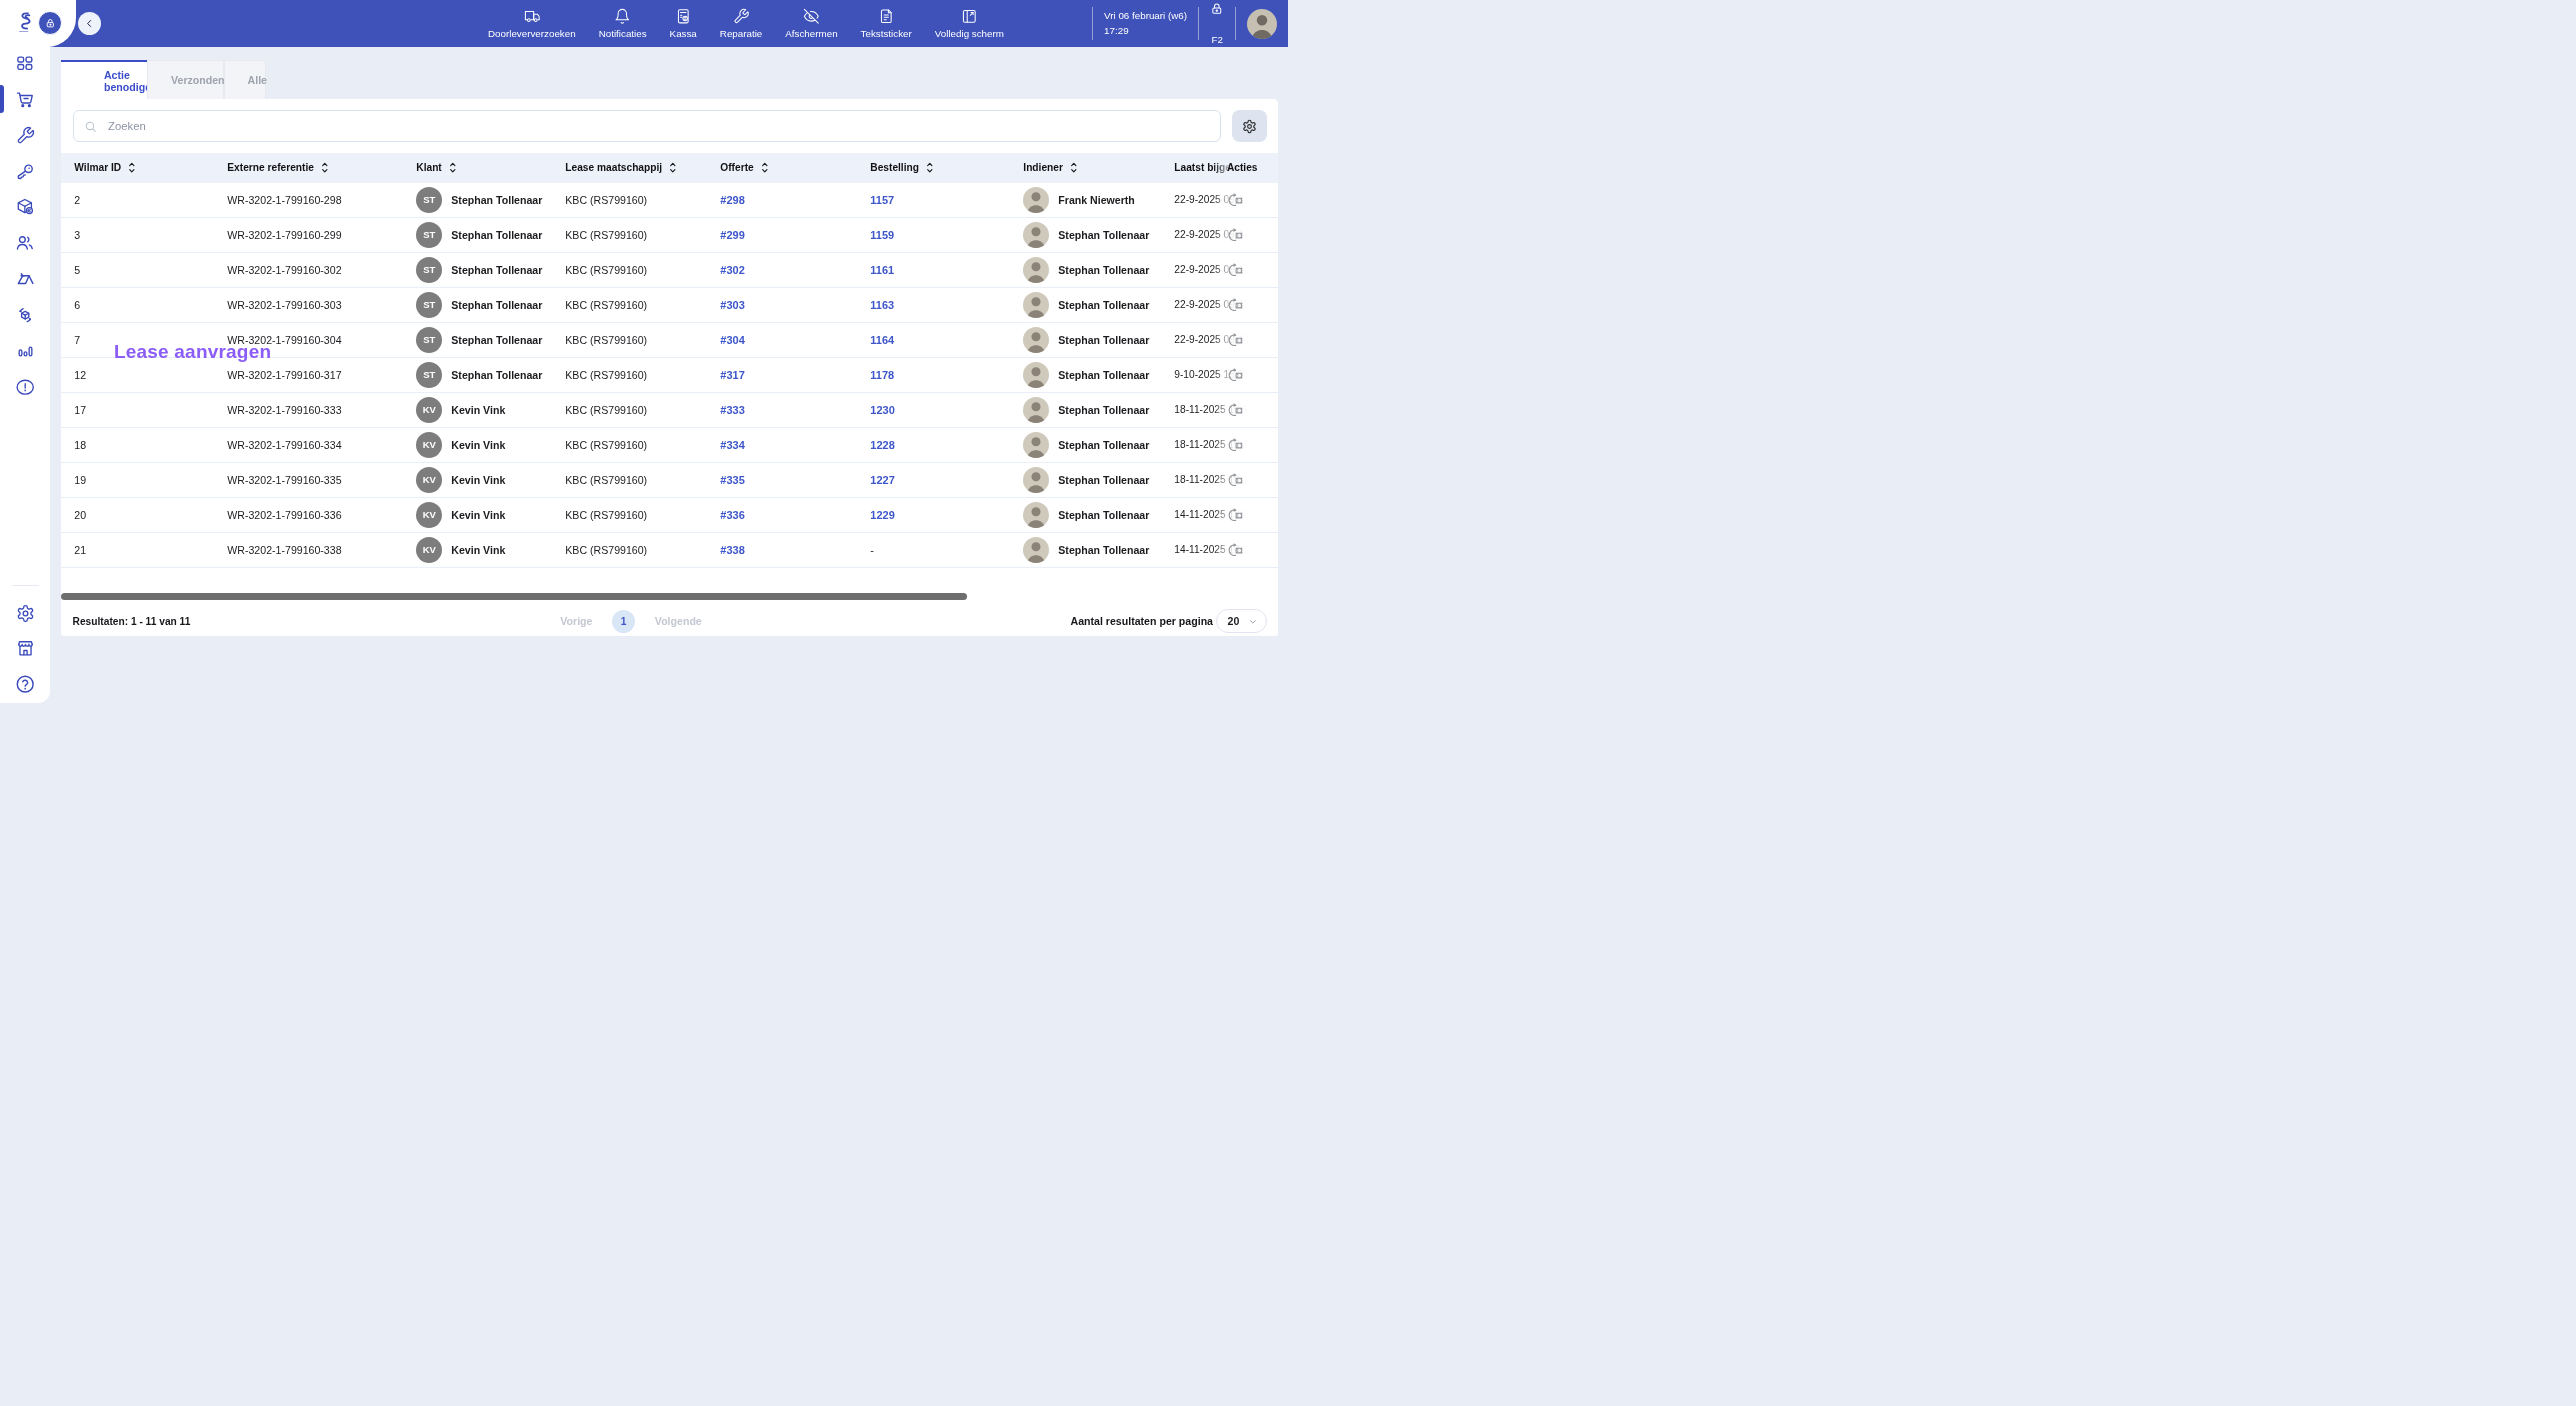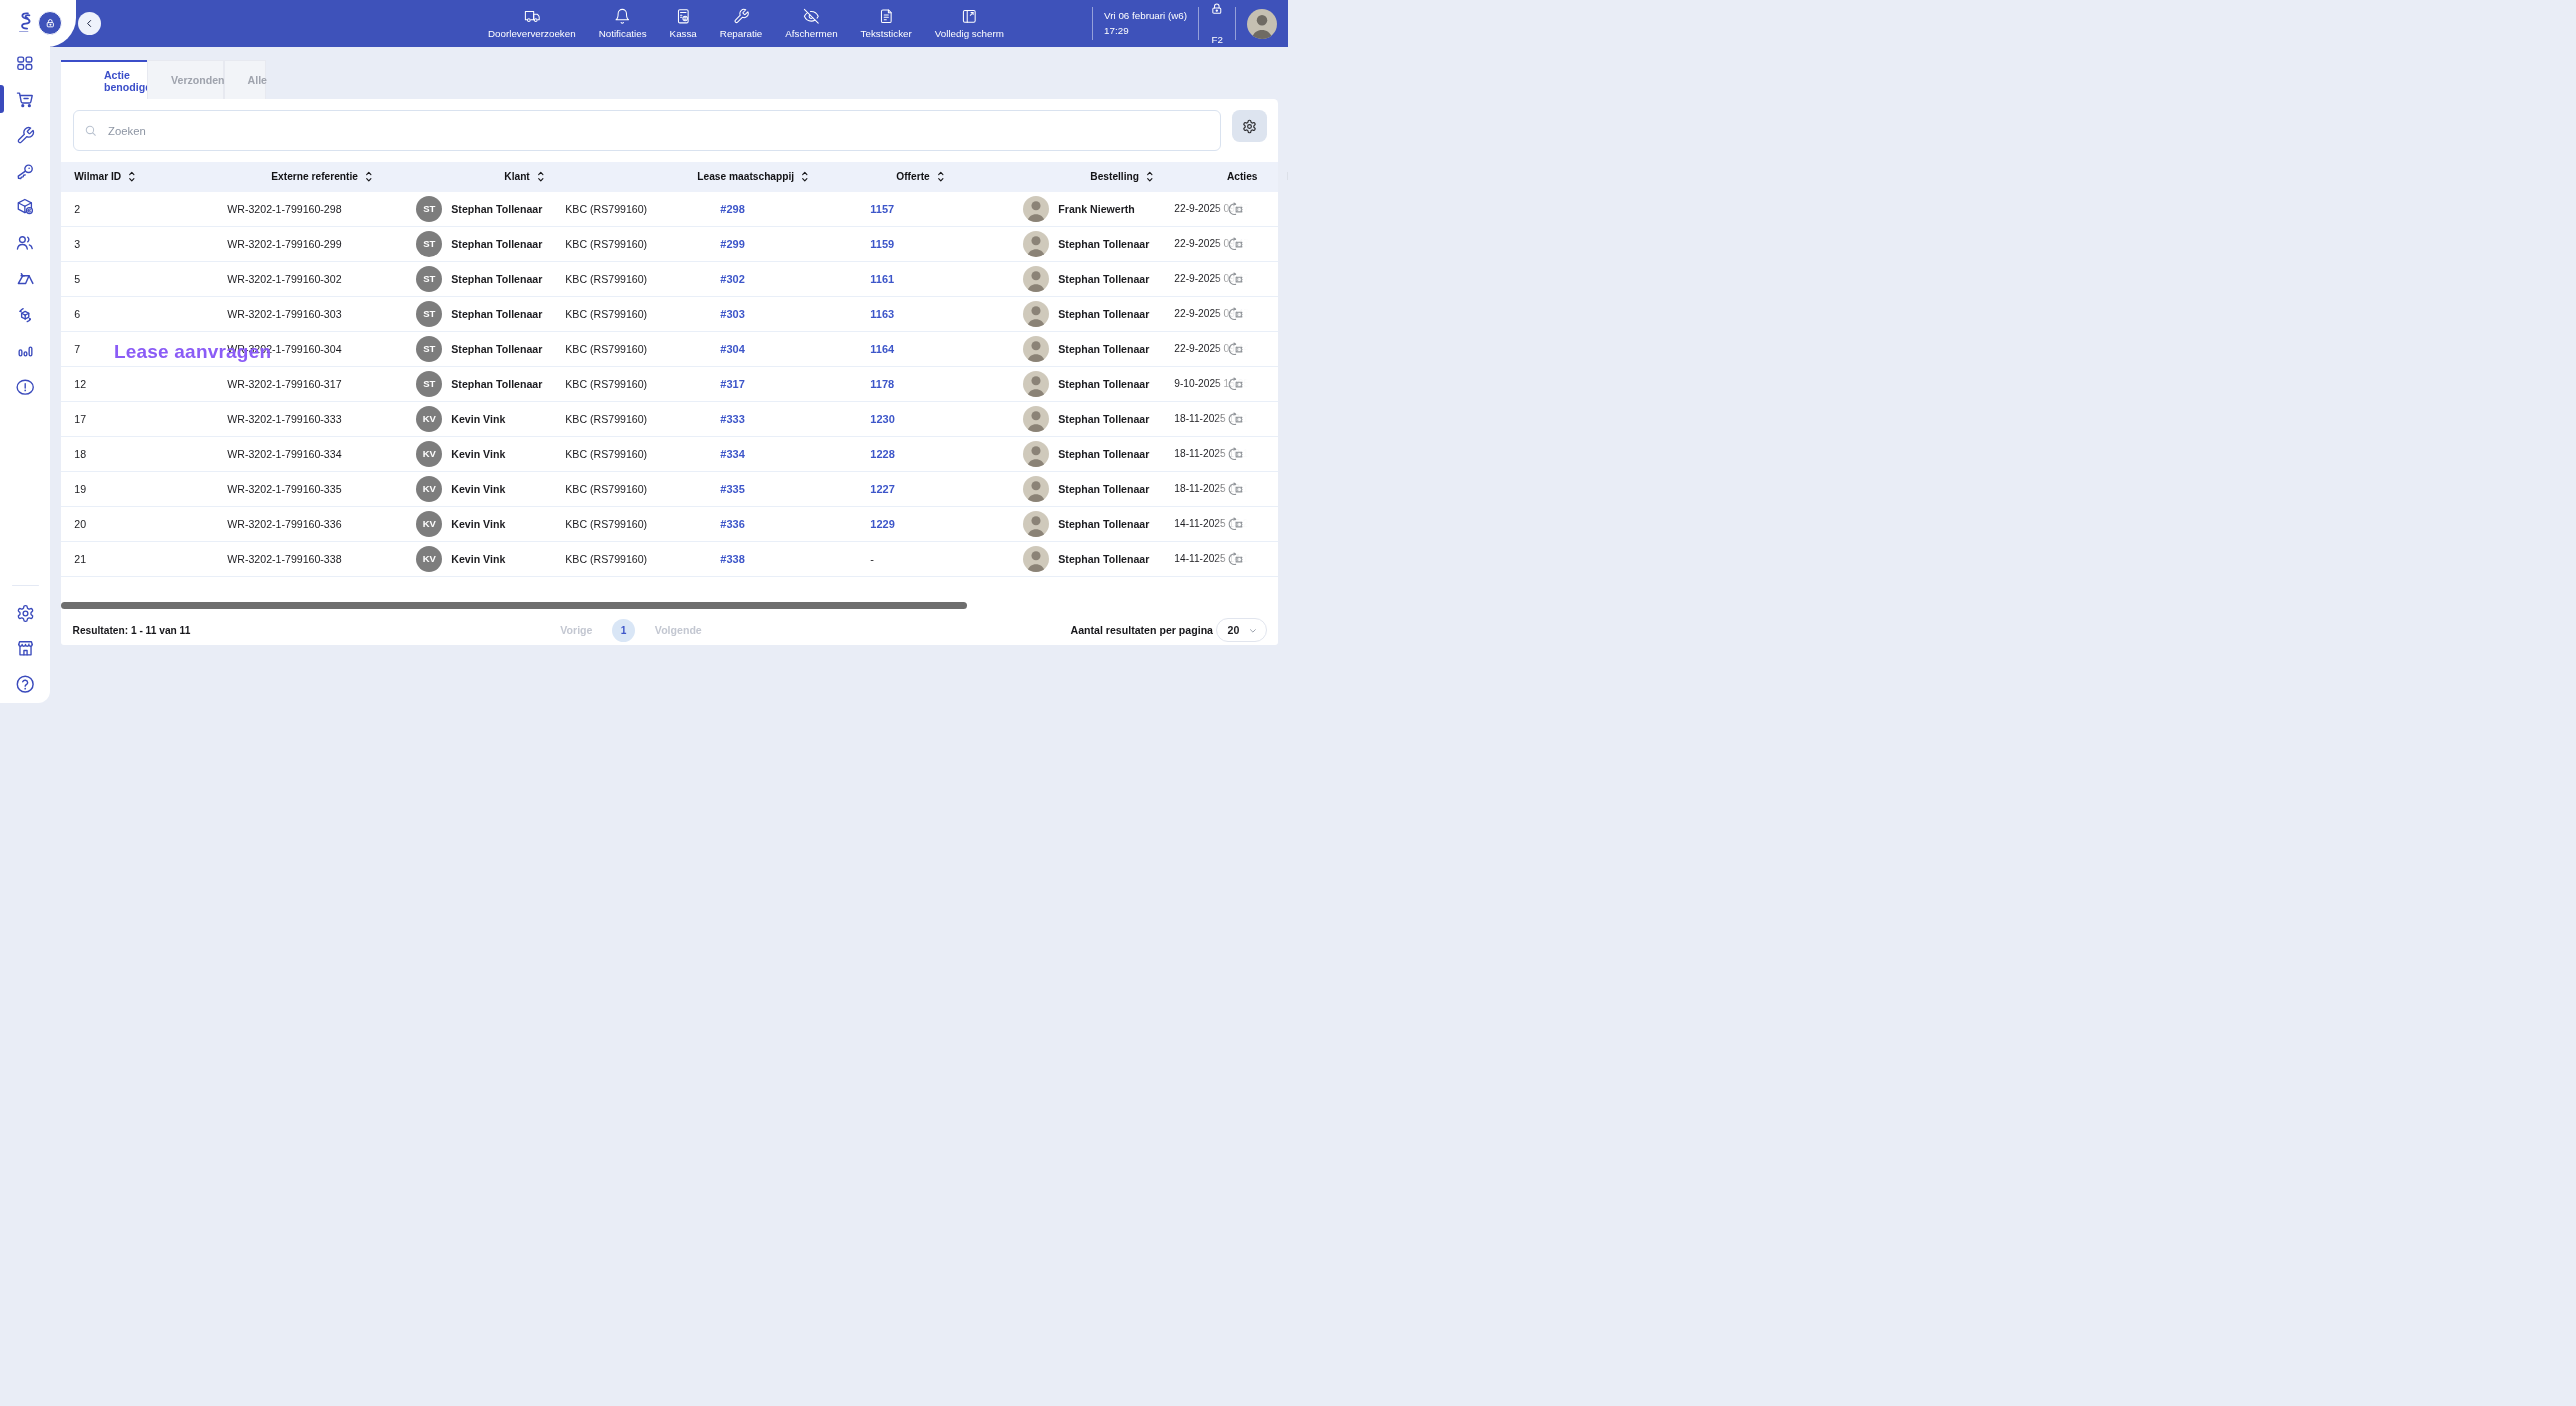--- a/index.html
+++ b/index.html
@@ -45,28 +45,28 @@
 
   .tabs { display:flex; height:39px; }
   .tab { display:flex; align-items:center; justify-content:center; font-size:10.6px; font-weight:700; cursor:pointer; }
   .tab.active { width:86px; background:#fff; color:#3b4ec9; border-top:2.3px solid #3b4ec9;padding-left:47px; }
   .tab.idle { background:#f2f4f8; color:#9fa3ad; border:0.8px solid #e7e9f0; border-bottom:none;padding-left:24px; }
   .tab.t2 { width:77px; } .tab.t3 { width:42px; }
 
   .card { background:#fff; width:1217px; border-radius:0 4.5px 3px 3px; }
 
   .search-row { display:flex; gap:10.6px; padding:11.3px 11.3px 10.6px; }
-  .search-box { flex:1; height:41px; border:1.1px solid #d9e2ef; border-radius:6px; background:#fff; display:flex; align-items:center; gap:8.3px; padding:0 10.6px; }
+  .search-box { flex:1; height:32px; border:1.1px solid #d9e2ef; border-radius:6px; background:#fff; display:flex; align-items:center; gap:8.3px; padding:0 10.6px; }
   .search-box input { border:none; outline:none; flex:1; font-size:11.3px; font-family:inherit; color:#343a46; background:transparent; }
   .search-box input::placeholder { color:#8d95a3; }
   .gear-btn { width:35px; height:32px; background:#dde4ef; border-radius:7.6px; display:flex; align-items:center; justify-content:center; color:#2b2b2e; cursor:pointer; }
 
   .table-wrap { position:relative; }
   .grid-cols { display:grid; grid-template-columns:166px 189px 149px 155px 150px 153px 151px 105px; }
-  .thead { background:#edf1fa; height:30px; align-items:center; font-weight:700; font-size:10.2px; color:#121215;gap:44px; }
+  .thead { background:#edf1fa; height:30px; align-items:center; font-weight:700; font-size:10.2px; color:#121215; }
   .th { display:flex; align-items:center; gap:6.8px; white-space:nowrap; cursor:pointer; }
   .pad-l { padding-left:13px; }
   .sort { color:#17171a; flex:none; }
 
   .tr { height:35px; align-items:center; border-bottom:0.8px solid #e9eff8; font-size:10.6px; color:#1c1c20; }
   .td { white-space:nowrap; }
   .td-klant, .td-indiener { display:flex; align-items:center; gap:9px; font-weight:700; }
   .badge { width:26px; height:26px; border-radius:50%; background:#7d7d7d; color:#fff; font-size:9.5px; font-weight:700;
     display:flex; align-items:center; justify-content:center; flex:none; }
   .photo { width:26px; height:26px; border-radius:50%; overflow:hidden; flex:none; }

